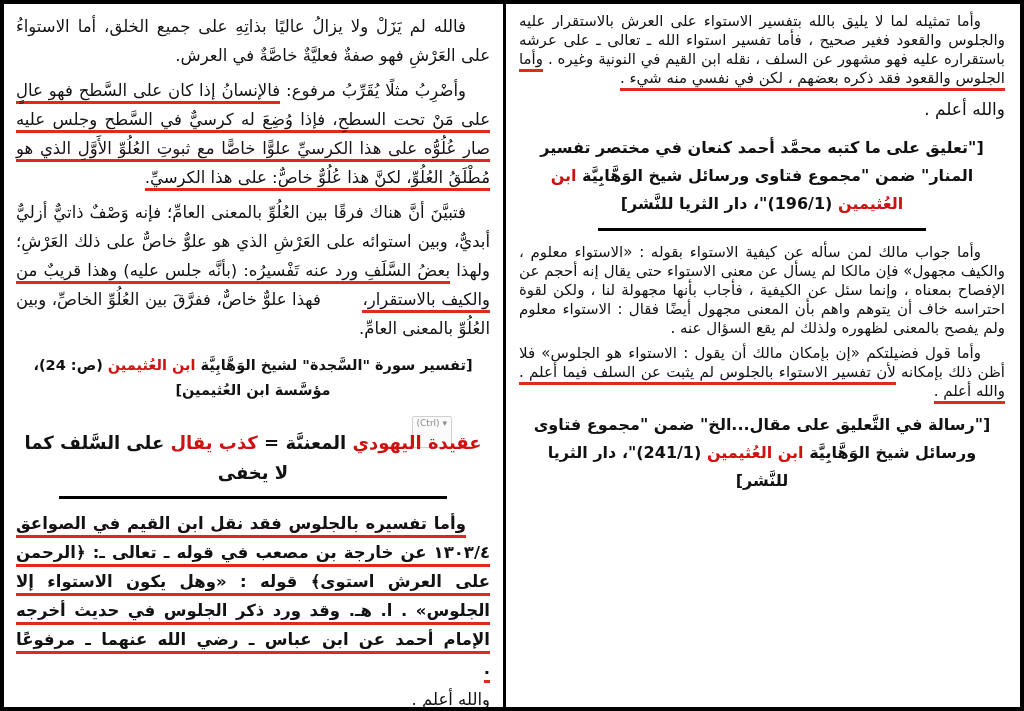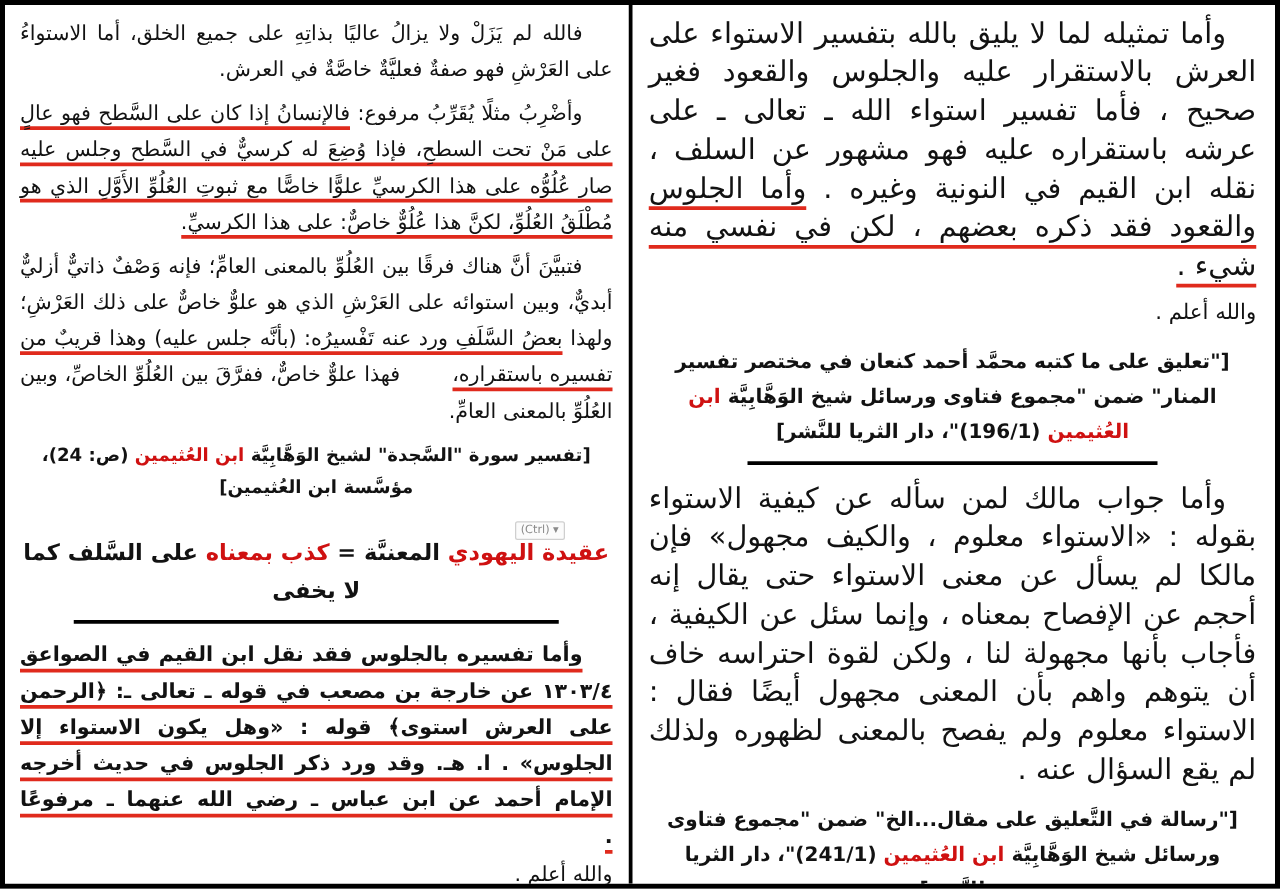--- a/index.html
+++ b/index.html
@@ -10,69 +10,69 @@
     font-family:"DejaVu Sans", sans-serif; color:#121212;
   }
   .col { box-sizing:border-box; }
   .col-left  { width:499px; padding:8px 13px 4px 12px; }
   .col-divider { width:3px; background:#000; }
   .col-right { flex:1; padding:8px 15px 4px 13px; }
 
   p { margin:0 0 6px 0; }
   .body { text-align:justify; text-indent:24px; }
   .col-left  .body { font-size:16.5px; line-height:29px; }
-  .col-right .body { font-size:23px;   line-height:31px; }
+  .col-right .body { font-size:15px;   line-height:19px; }
 
   .ul  { border-bottom:3px solid #e02a1d; padding-bottom:1px;margin-left:36px; }
   .red { color:#cf1111; }
 
   .tail { text-align:right; margin:0 0 6px 0; }
   .col-right .tail { font-size:17px; line-height:30px; }
   .col-left  .tail { font-size:16.5px; line-height:29px; }
 
   .cite { text-align:center; font-weight:bold; margin:10px 0 8px 0; }
   .col-left  .cite { font-size:14.5px; line-height:25px; }
   .col-right .cite { font-size:16px;   line-height:28px; }
 
   .hr { height:3px; background:#000; border:0; }
   .hr-left  { width:388px; margin:8px auto 10px auto; }
   .hr-right { width:328px; margin:10px auto 12px auto; }
 
   .ctrl-row { text-align:right; padding-left:0; padding-right:38px; height:15px; margin:0 0 2px 0; direction:rtl; }
   .ctrl-badge {
     display:inline-block; direction:ltr; font-size:9px; color:#8a8a8a;
     border:1px solid #cfcfcf; background:#fbfbfb; border-radius:2px;
-    padding:0 4px 1px 4px; line-height:12px; cursor:pointer;
+    padding:0 4px 18px 4px; line-height:12px; cursor:pointer;
   }
 
   .headline { text-align:center; font-weight:bold; font-size:18px; line-height:30px; margin:2px 0 4px 0; }
 
   .bold-para { font-weight:bold; font-size:17.5px; line-height:32px; margin-bottom:2px; }
   .bold-para .ul { padding-bottom:2px; }
 
   .footer-line { text-align:center; font-weight:bold; font-size:16.5px; line-height:28px; margin-top:2px; }
 </style>
 </head>
 <body>
 
 <div class="page">
 
   <div class="col col-left" dir="rtl" lang="ar">
 
     <p class="body"><span>فالله لم يَزَلْ ولا يزالُ عاليًا بذاتِهِ على جميع الخلق، أما الاستواءُ على العَرْشِ فهو صفةٌ فعليَّةٌ خاصَّةٌ في العرش.</span></p>
 
     <p class="body"><span>وأضْرِبُ مثلًا يُقَرِّبُ مرفوع: </span><span class="ul">فالإنسانُ إذا كان على السَّطح فهو عالٍ على مَنْ تحت السطحِ، فإذا وُضِعَ له كرسيٌّ في السَّطح وجلس عليه صار عُلُوُّه على هذا الكرسيِّ علوًّا خاصًّا مع ثبوتِ العُلُوِّ الأَوَّلِ الذي هو مُطْلَقُ العُلُوِّ، لكنَّ هذا عُلُوٌّ خاصٌّ: على هذا الكرسيِّ.</span></p>
 
-    <p class="body"><span>فتبيَّنَ أنَّ هناك فرقًا بين العُلُوِّ بالمعنى العامِّ؛ فإنه وَصْفٌ ذاتيٌّ أزليٌّ أبديٌّ، وبين استوائه على العَرْشِ الذي هو علوٌّ خاصٌّ على ذلك العَرْشِ؛ ولهذا </span><span class="ul">بعضُ السَّلَفِ ورد عنه تَفْسيرُه: (بأنَّه جلس عليه) وهذا قريبٌ من تفسيره باستقراره،</span><span> فهذا علوٌّ خاصٌّ، ففرَّقَ بين العُلُوِّ الخاصِّ، وبين العُلُوِّ بالمعنى العامِّ.</span></p>
+    <p class="body"><span>فتبيَّنَ أنَّ هناك فرقًا بين العُلُوِّ بالمعنى العامِّ؛ فإنه وَصْفٌ ذاتيٌّ أزليٌّ أبديٌّ، وبين استوائه على العَرْشِ الذي هو علوٌّ خاصٌّ على ذلك العَرْشِ؛ ولهذا </span><span class="ul">بعضُ السَّلَفِ ورد عنه تَفْسيرُه: (بأنَّه جلس عليه) وهذا قريبٌ من والكيف بالاستقرار،</span><span> فهذا علوٌّ خاصٌّ، ففرَّقَ بين العُلُوِّ الخاصِّ، وبين العُلُوِّ بالمعنى العامِّ.</span></p>
 
     <div class="cite"><span>[تفسير سورة "السَّجدة" لشيخ الوَهَّابِيَّة </span><span class="red">ابن العُثيمين</span><span> (ص: 24)، مؤسَّسة ابن العُثيمين]</span></div>
 
     <div class="ctrl-row"><span class="ctrl-badge">(Ctrl) ▾</span></div>
 
-    <div class="headline"><span class="red">عقيدة اليهودي</span><span> المعنىَّة = </span><span class="red">كذب بمعناه</span><span> على السَّلف كما لا يخفى</span></div>
+    <div class="headline"><span class="red">عقيدة اليهودي</span><span> المعنىَّة = </span><span class="red">كذب يقال</span><span> على السَّلف كما لا يخفى</span></div>
 
     <div class="hr hr-left"></div>
 
     <p class="body bold-para"><span class="ul">وأما تفسيره بالجلوس فقد نقل ابن القيم في الصواعق ١٣٠٣/٤ عن خارجة بن مصعب في قوله ـ تعالى ـ: ﴿الرحمن على العرش استوى﴾ قوله : «وهل يكون الاستواء إلا الجلوس» . ا. هـ. وقد ورد ذكر الجلوس في حديث أخرجه الإمام أحمد عن ابن عباس ـ رضي الله عنهما ـ مرفوعًا .</span></p>
     <div class="tail">والله أعلم .</div>
 
     <div class="cite">
       <div><span>[فتوى ضمن "مجموع فتاوى ورسائل شيخ الوَهَّابِيَّة </span><span class="red">ابن العُثيمين</span></div>
 
     </div>
@@ -84,19 +84,20 @@
 
     <p class="body"><span>وأما تمثيله لما لا يليق بالله بتفسير الاستواء على العرش بالاستقرار عليه والجلوس والقعود فغير صحيح ، فأما تفسير استواء الله ـ تعالى ـ على عرشه باستقراره عليه فهو مشهور عن السلف ، نقله ابن القيم في النونية وغيره . </span><span class="ul">وأما الجلوس والقعود فقد ذكره بعضهم ، لكن في نفسي منه شيء .</span></p>
     <div class="tail">والله أعلم .</div>
 
     <div class="cite"><span>["تعليق على ما كتبه محمَّد أحمد كنعان في مختصر تفسير المنار" ضمن "مجموع فتاوى ورسائل شيخ الوَهَّابِيَّة </span><span class="red">ابن العُثيمين</span><span> (196/1)"، دار الثريا للنَّشر]</span></div>
 
     <div class="hr hr-right"></div>
 
     <p class="body"><span>وأما جواب مالك لمن سأله عن كيفية الاستواء بقوله : «الاستواء معلوم ، والكيف مجهول» فإن مالكا لم يسأل عن معنى الاستواء حتى يقال إنه أحجم عن الإفصاح بمعناه ، وإنما سئل عن الكيفية ، فأجاب بأنها مجهولة لنا ، ولكن لقوة احتراسه خاف أن يتوهم واهم بأن المعنى مجهول أيضًا فقال : الاستواء معلوم ولم يفصح بالمعنى لظهوره ولذلك لم يقع السؤال عنه .</span></p>
 
+    <p class="body"><span>وأما قول فضيلتكم «إن بإمكان مالك أن يقول : الاستواء هو الجلوس» فلا أظن ذلك بإمكانه </span><span class="ul">لأن تفسير الاستواء بالجلوس لم يثبت عن السلف فيما أعلم . والله أعلم .</span></p>
 
     <div class="cite"><span>["رسالة في التَّعليق على مقال...الخ" ضمن "مجموع فتاوى ورسائل شيخ الوَهَّابِيَّة </span><span class="red">ابن العُثيمين</span><span> (241/1)"، دار الثريا للنَّشر]</span></div>
 
     <div class="footer-line"></div>
   </div>
 
 </div>
 
 </body></html>

